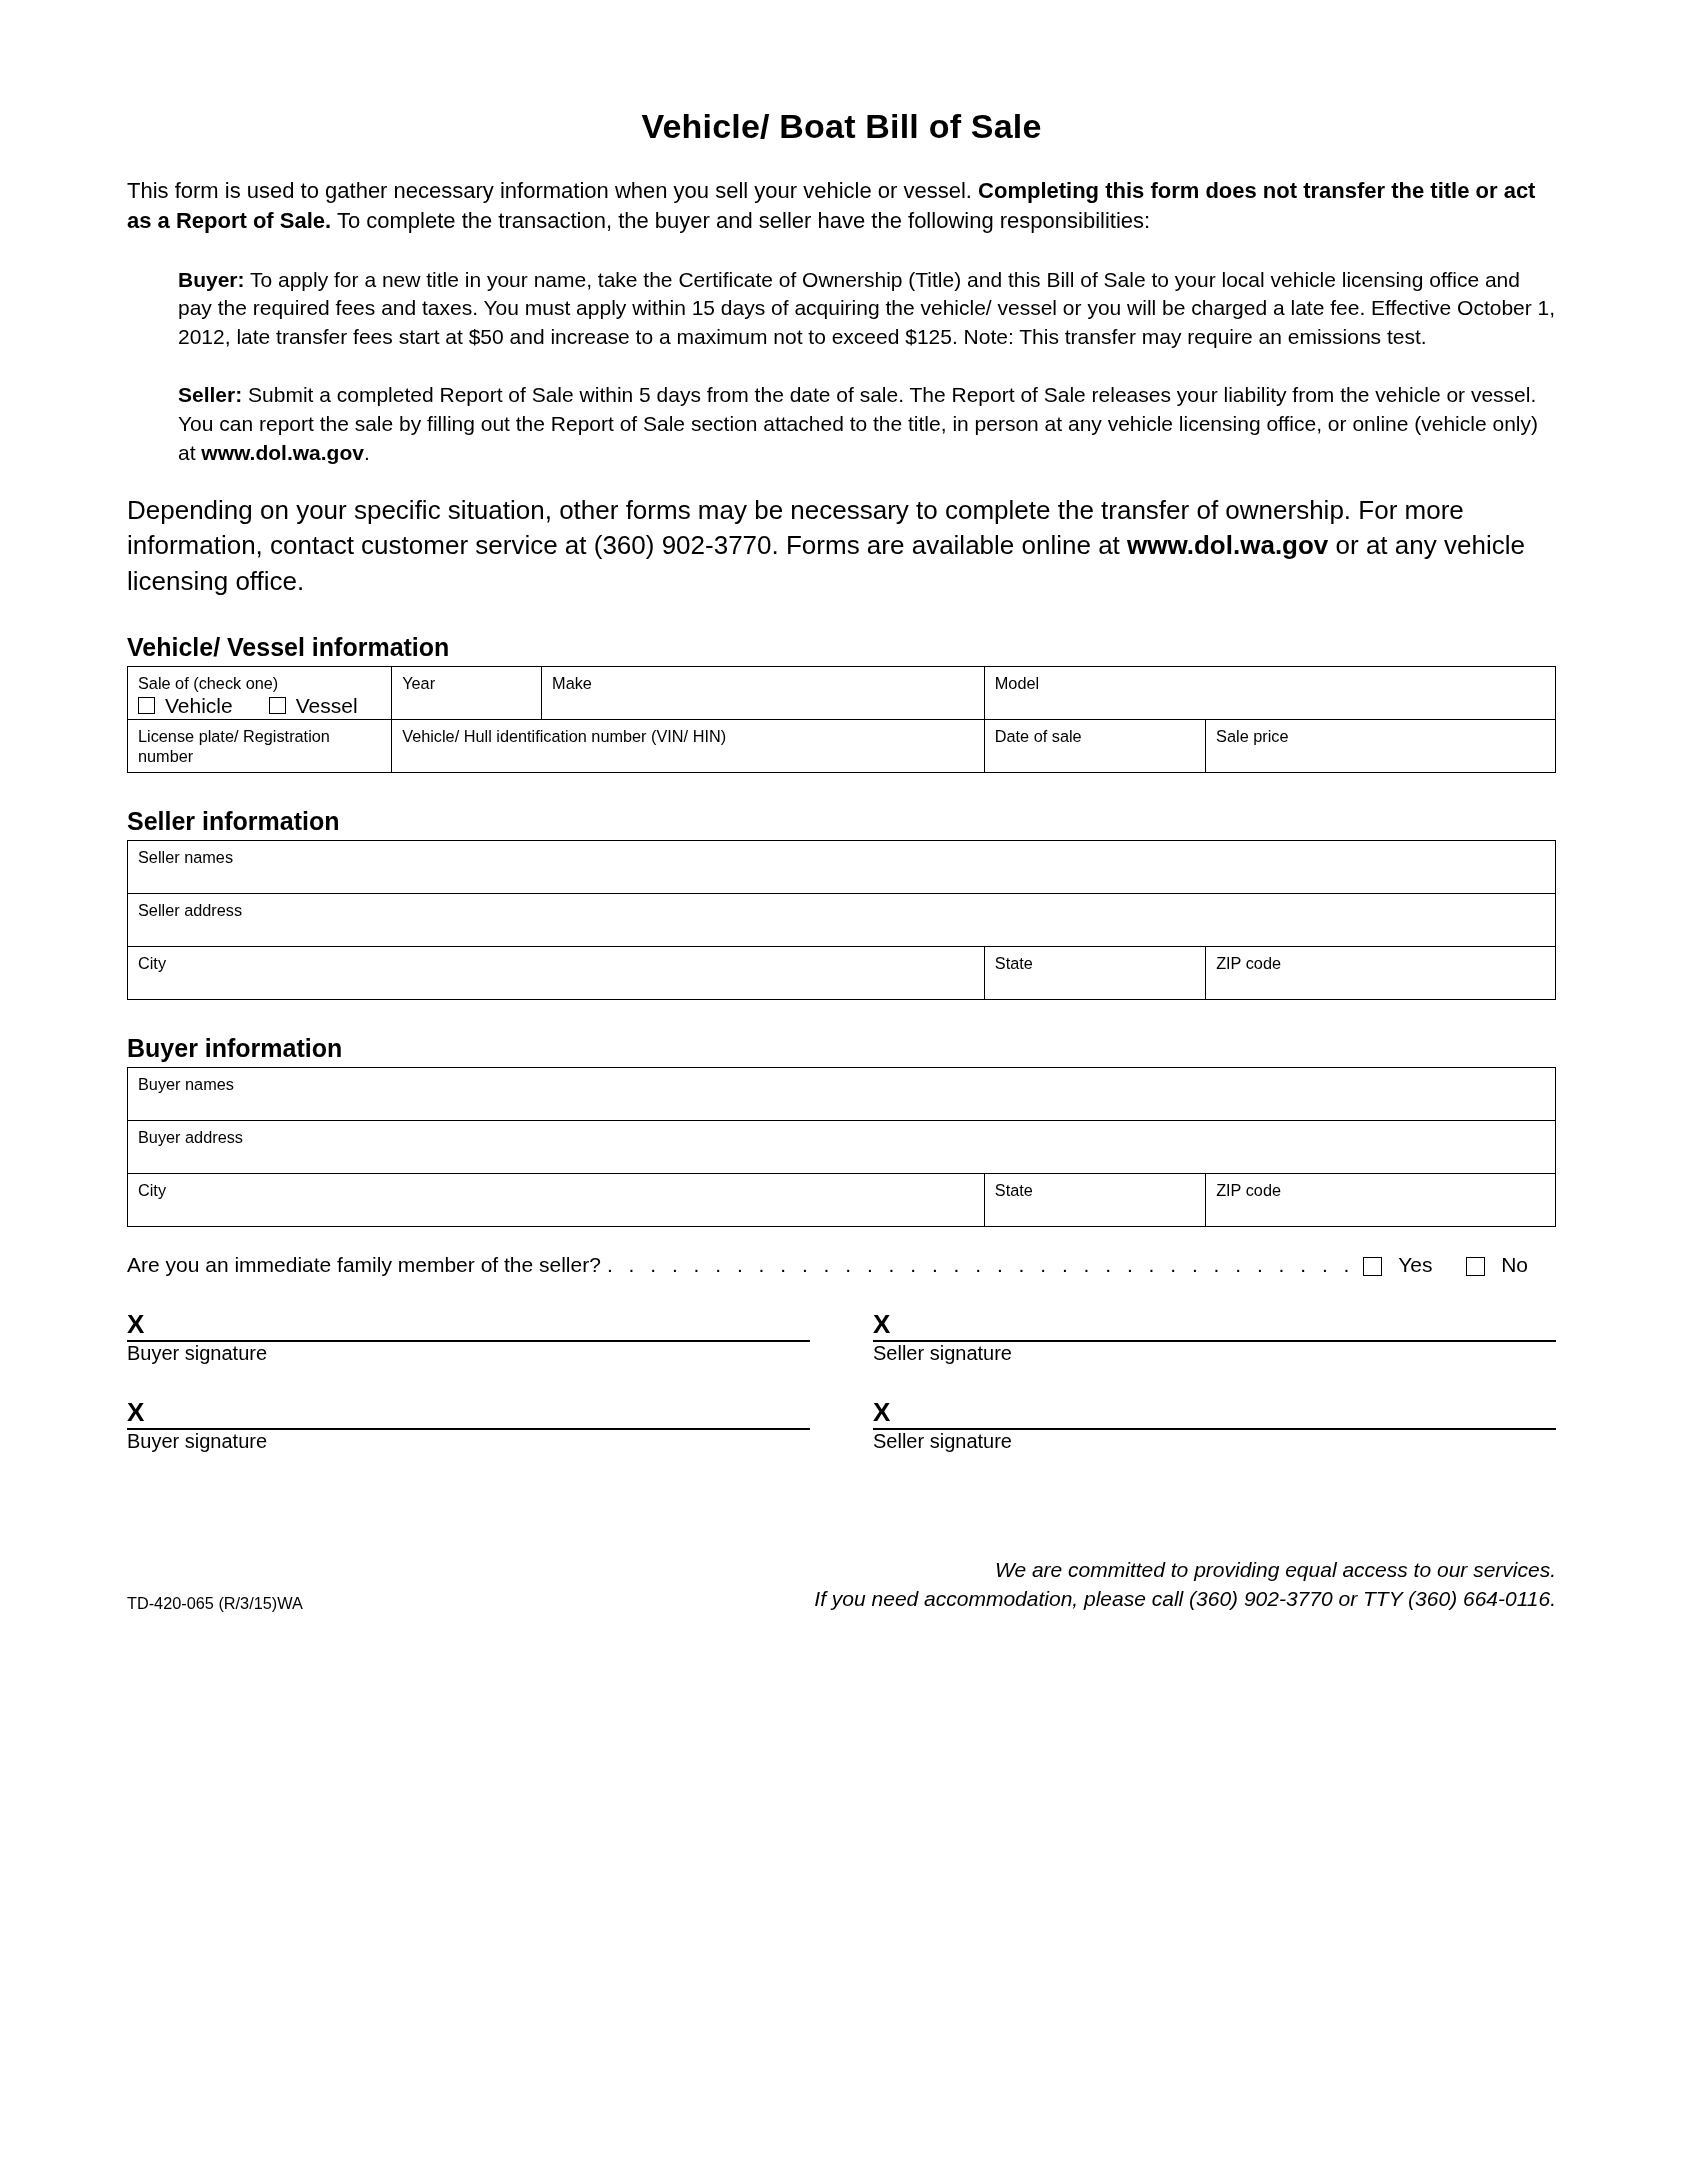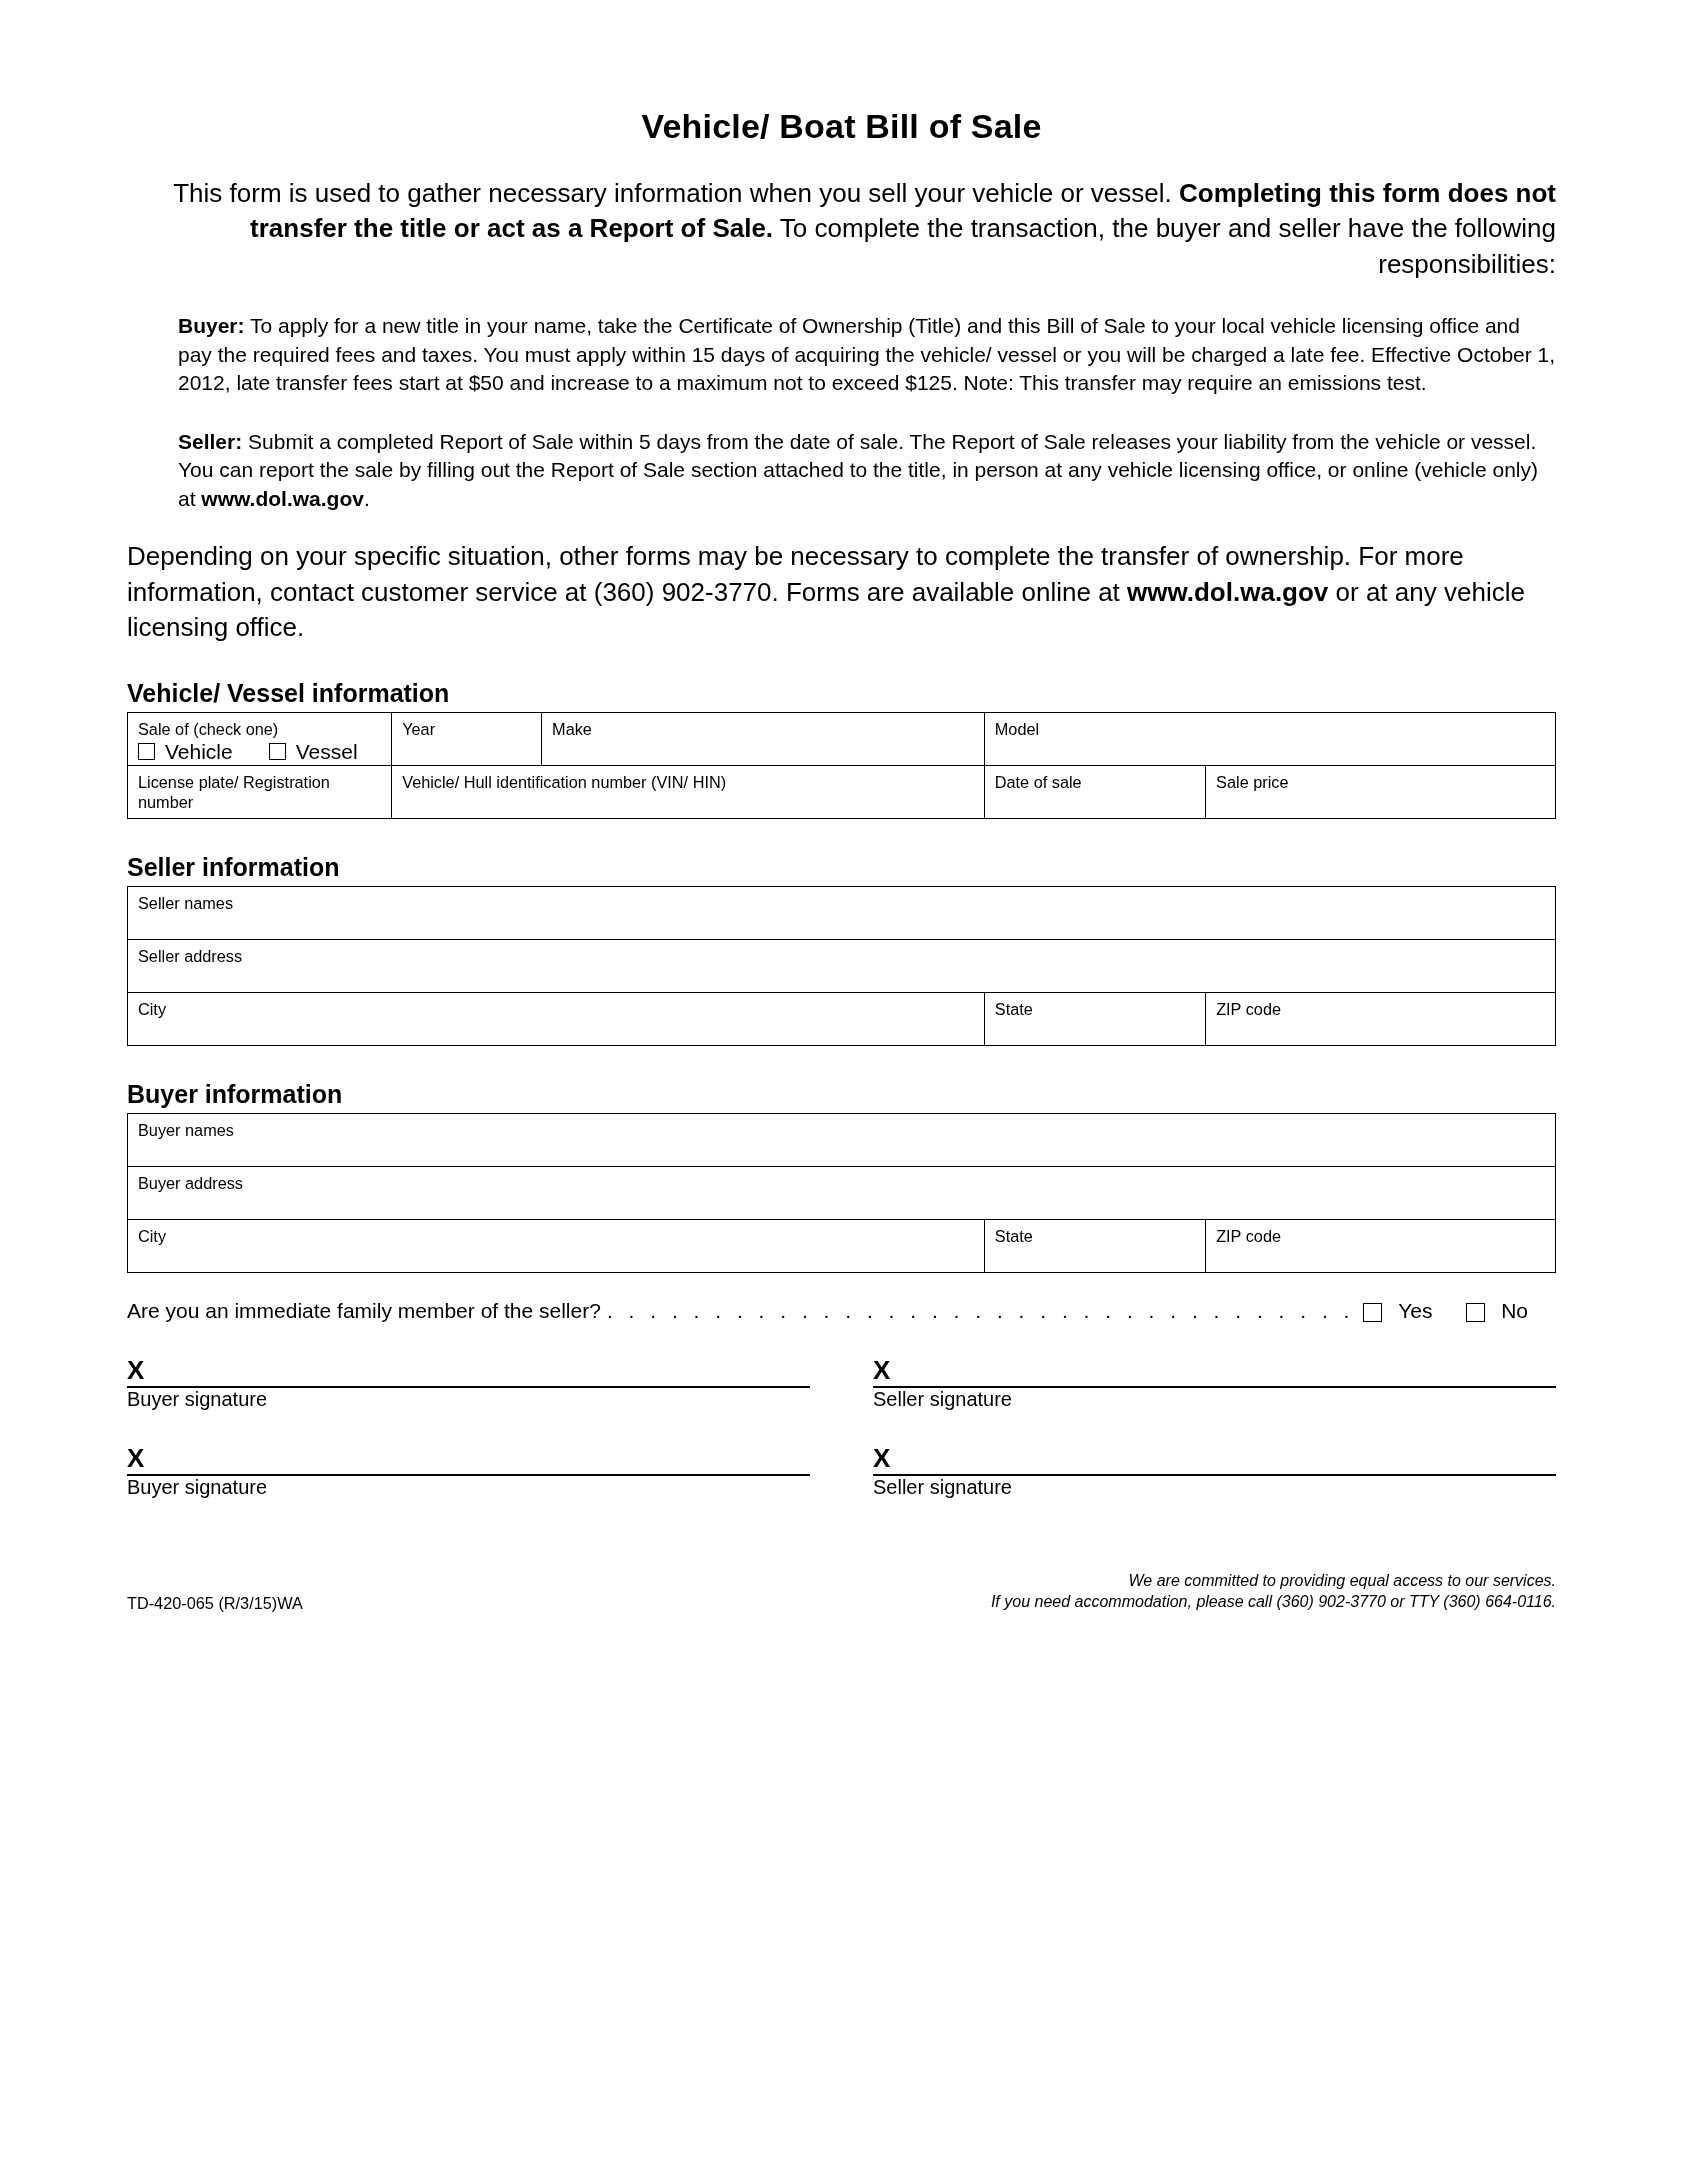--- a/index.html
+++ b/index.html
@@ -23,24 +23,24 @@
     padding: 107px 127px 0 127px;
   }
   h1.title {
     font-size: 34px;
     font-weight: bold;
     text-align: center;
     margin: 0 0 30px 0;
     letter-spacing: 0.2px;
   }
   p.intro {
-    font-size: 26px;
+    font-size: 22px;
     line-height: 1.36;
     margin: 0 0 0 0;
-    text-align: right;
+    text-align: left;
   }
   .indent {
     margin-top: 30px;
     margin-left: 51px;
     font-size: 21px;
     line-height: 1.36;
   }
   .para-gap {
     margin-top: 26px;
     font-size: 26px;
@@ -148,21 +148,21 @@
     bottom: 91px;
     display: flex;
     align-items: flex-end;
     justify-content: space-between;
   }
   .footer-left {
     font-size: 16.3px;
     margin-top: 36px;
   }
   .footer-right {
-    font-size: 16px;
+    font-size: 21px;
     font-style: italic;
     text-align: right;
     line-height: 1.35;
   }
 </style>
 </head>
 <body>
 
 <div class="page">
 

